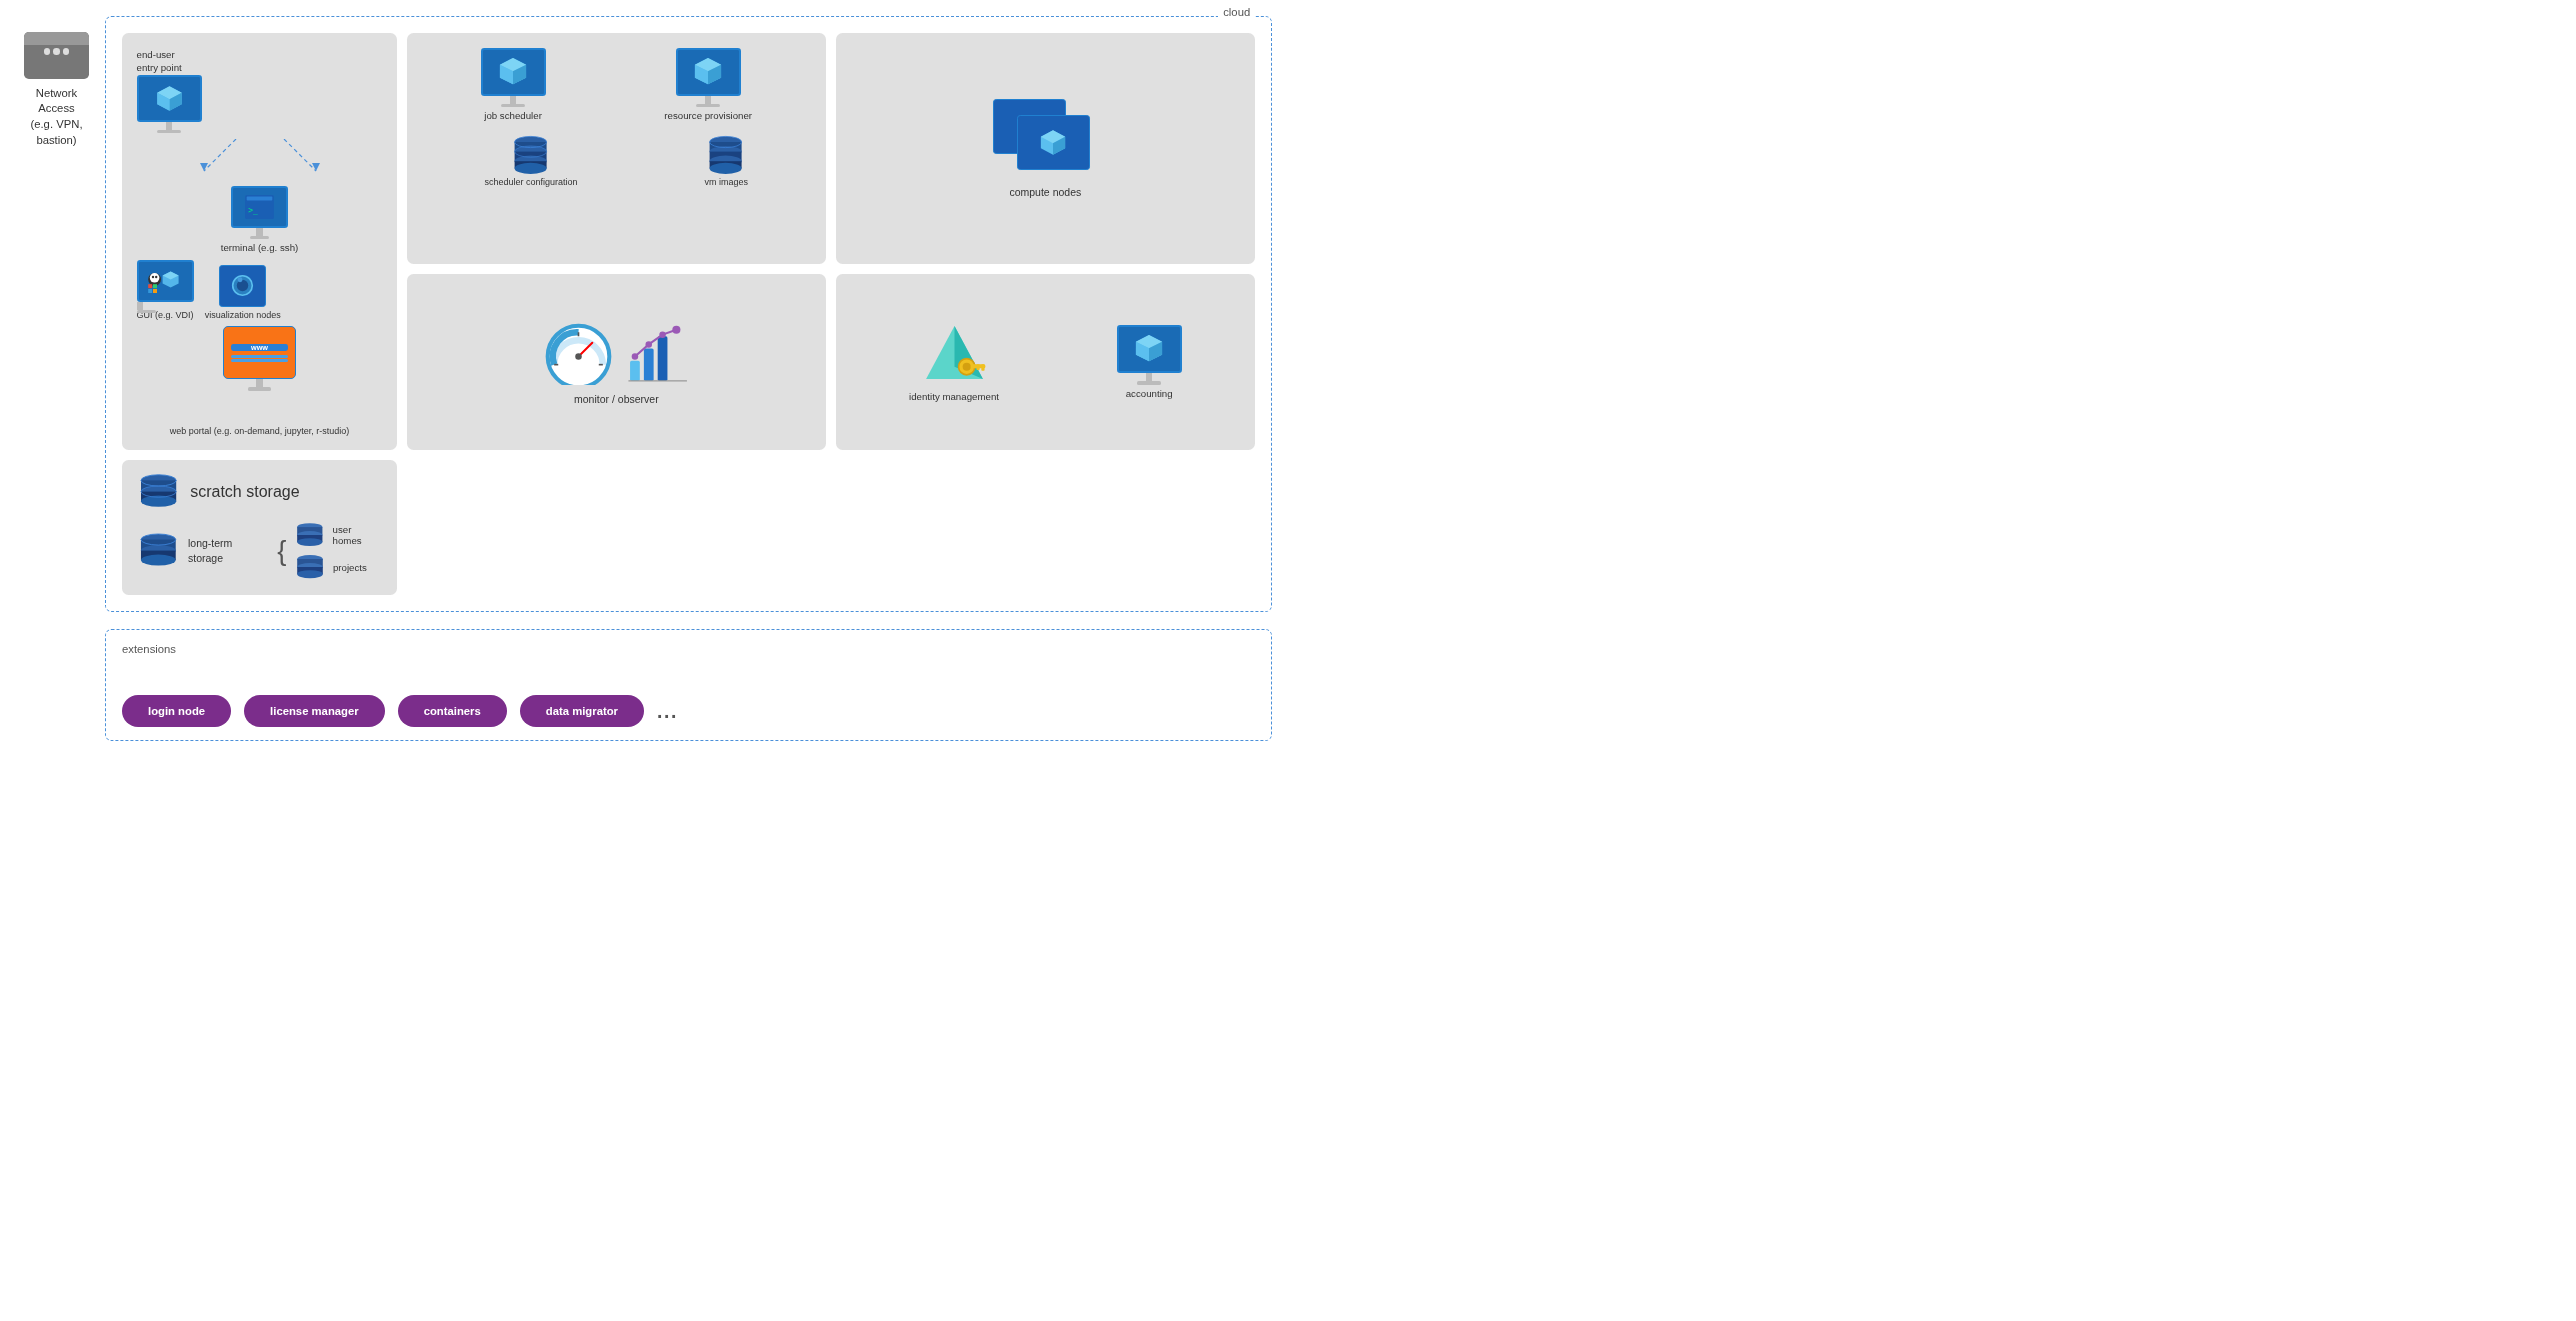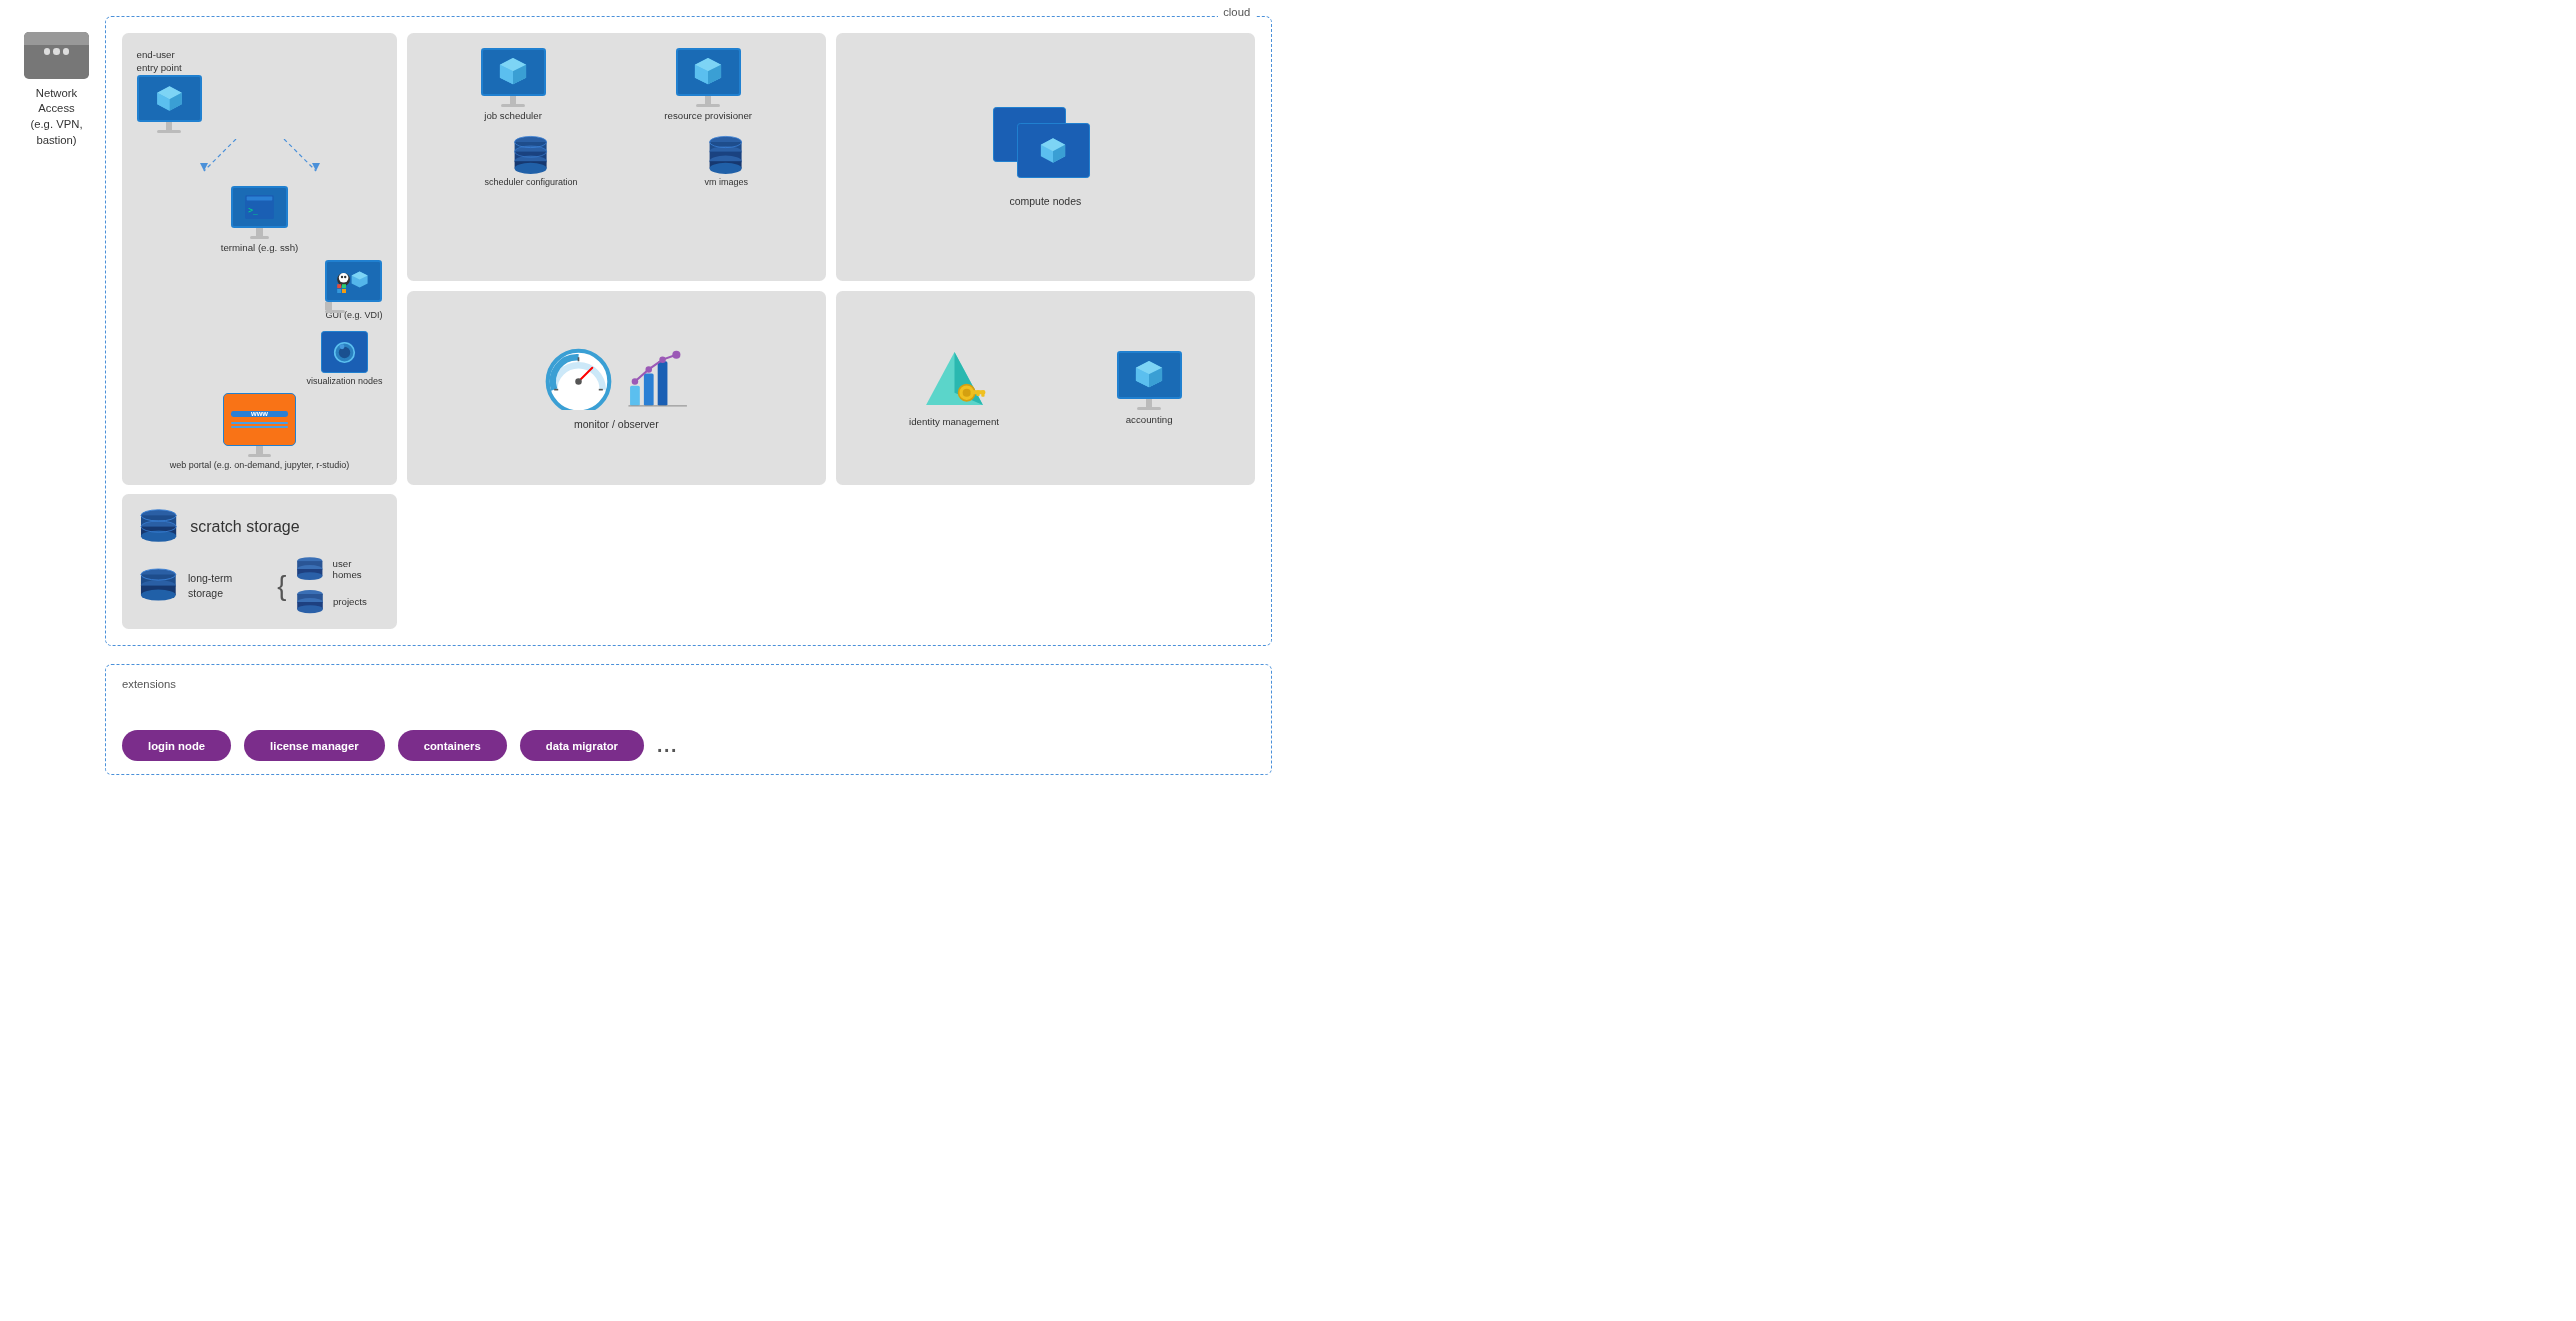--- a/index.html
+++ b/index.html
@@ -285,21 +285,21 @@
                   <rect x="2" y="2" width="32" height="5" fill="#2a7fd4" rx="1"></rect>
                   <text x="4" y="22" font-family="monospace" font-size="10" fill="#00dd88">&gt;_</text>
                 </svg>
               </div>
               <div class="monitor-stand"></div>
               <div class="monitor-base" style="width:19.4px;"></div>
             </div>
             <div style="font-size:9.7px; text-align:center;">terminal (e.g. ssh)</div>
           </div>
 
-          <div style="display:flex; flex-direction:column; gap:11.3px; align-items:flex-end; width:100%;">
+          <div style="display:flex; flex-direction:row; gap:11.3px; align-items:flex-end; width:100%;">
 
             <div style="display:flex;flex-direction:column;align-items:center;gap:3.2px;">
               <div style="position:relative;width:57px;height:47px;">
                 <div class="monitor-screen" style="width:57px;height:42px;">
 
                   <svg width="40" height="36" viewBox="0 0 50 44">
 
                     <circle cx="12" cy="20" r="8" fill="#333"></circle>
                     <circle cx="12" cy="18" r="6" fill="#fff"></circle>
                     <circle cx="10" cy="17" r="1.5" fill="#333"></circle>
@@ -337,21 +337,21 @@
           <div style="display:flex;flex-direction:column;align-items:center;gap:3.2px;width:100%;">
             <div style="display:flex;flex-direction:column;align-items:center;">
               <div class="www-monitor">
                 <div class="www-bar">www</div>
                 <div style="width:80%;height:2.4px;background:#4a9fe4;border-radius:1.6px;margin-top:1.6px;"></div>
                 <div style="width:80%;height:2.4px;background:#4a9fe4;border-radius:1.6px;margin-top:1.6px;"></div>
               </div>
               <div class="monitor-stand"></div>
               <div class="monitor-base" style="width:22.6px;"></div>
             </div>
-            <div style="font-size:9px; text-align:center;">web portal
+            <div style="font-size:9px; text-align:center;margin-top:32px;">web portal
 (e.g. on-demand, jupyter, r-studio)</div>
           </div>
         </div>
 
         <div class="grid-cell">
           <div style="display:flex;flex-direction:column;gap:13px;">
 
             <div style="display:flex;flex-direction:row;justify-content:space-around;align-items:flex-end;">
 
               <div class="svg-container">

